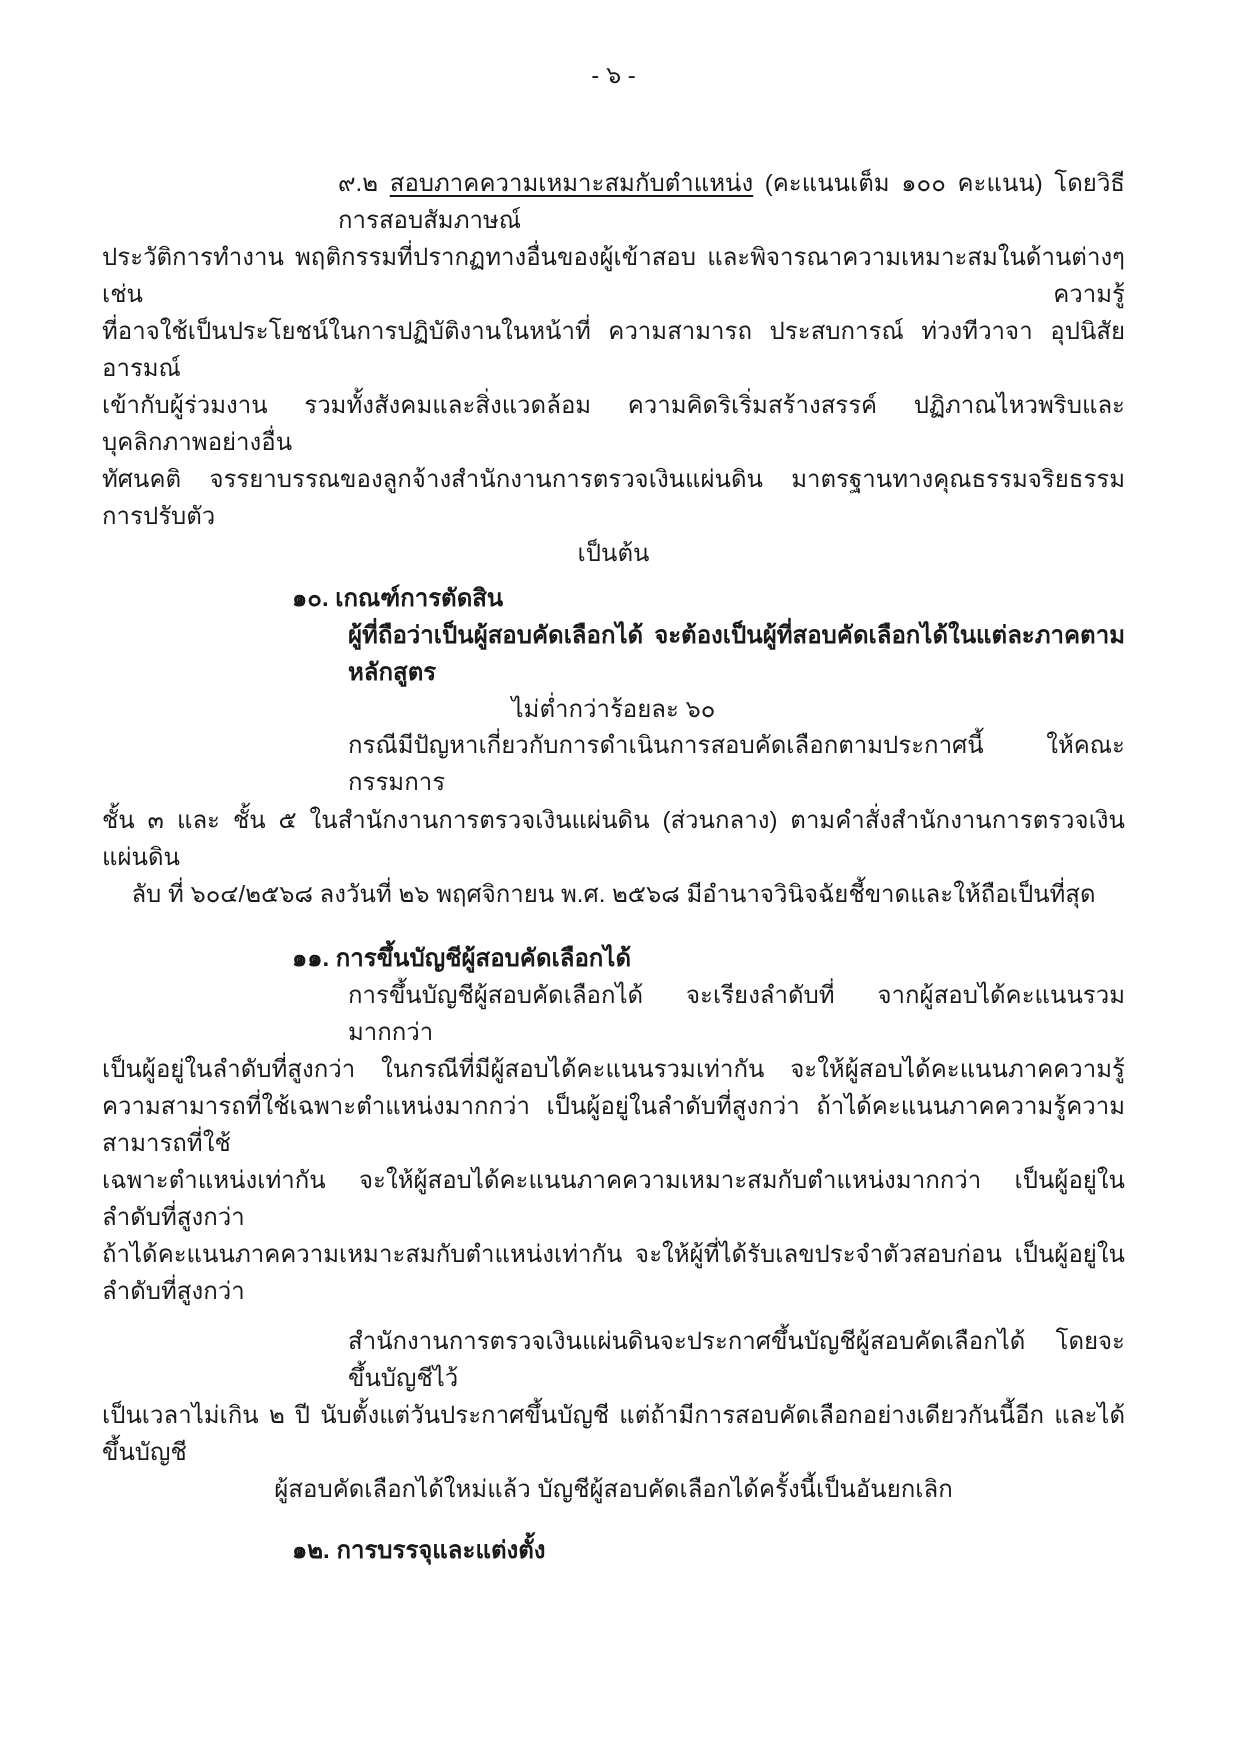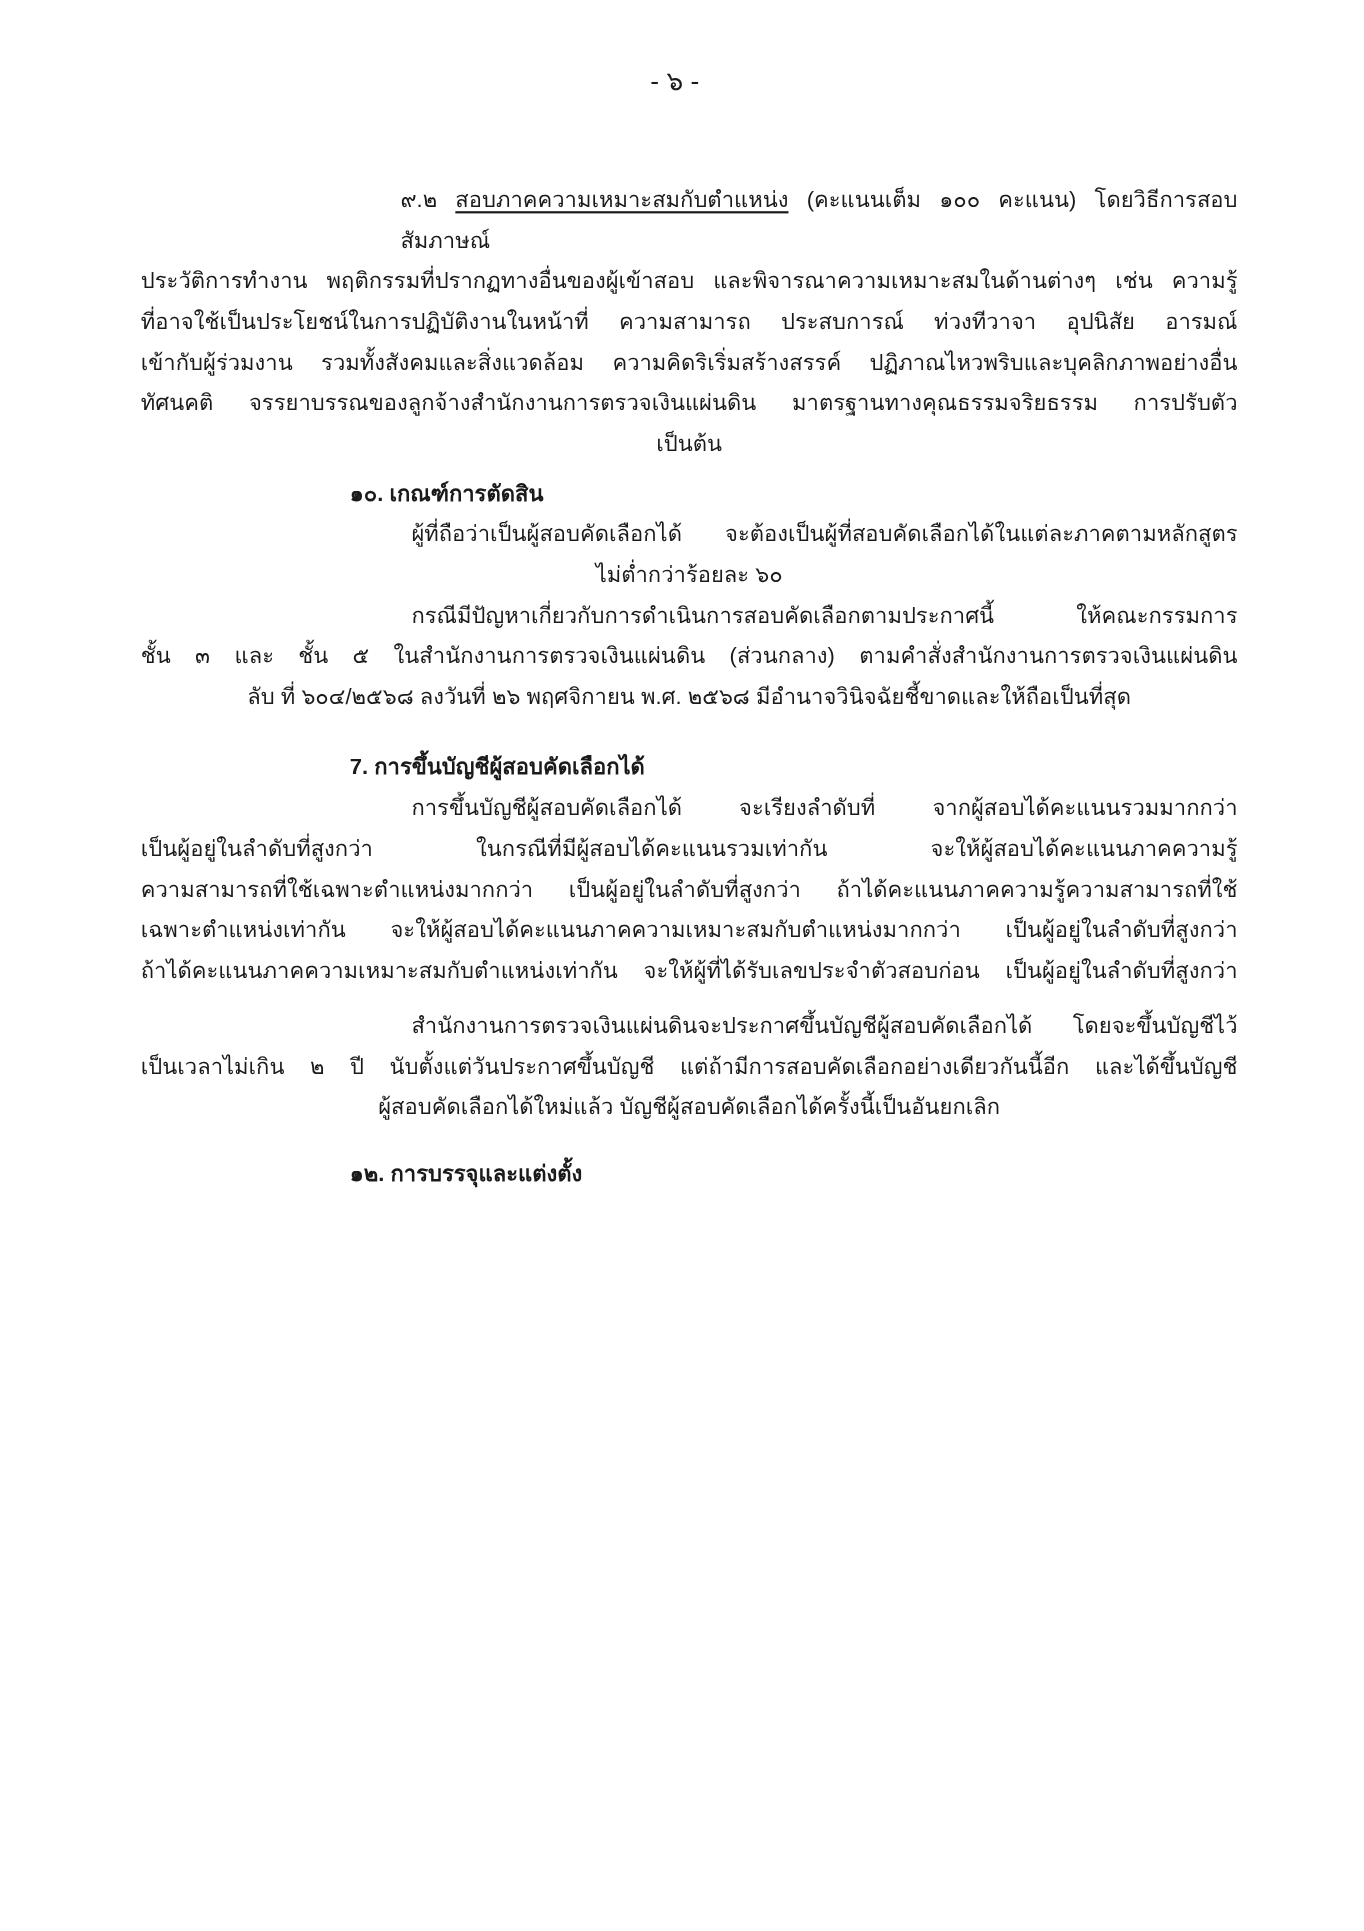--- a/index.html
+++ b/index.html
@@ -24,24 +24,23 @@
     text-align: center;
     font-size: 24px;
     line-height: 34px;
   }
   .doc-body {
     width: 1023px;
     margin-left: 102px;
     margin-top: 72px;
   }
   .line {
-    font-size: 20px;
+    font-size: 24px;
     line-height: 37px;
     white-space: normal;
-    margin-left: 26px;
   }
   .j {
     text-align: justify;
     text-align-last: justify;
   }
   .l {
     text-align: center;
   }
   .h {
     font-weight: bold;
@@ -58,26 +57,26 @@
 <div class="page">
   <div class="page-number">- ๖ -</div>
   <div class="doc-body">
       <div class="line j" style="padding-left: 236px;"><span>๙.๒ </span><span class="u">สอบภาคความเหมาะสมกับตำแหน่ง</span><span> (คะแนนเต็ม ๑๐๐ คะแนน) โดยวิธีการสอบสัมภาษณ์</span></div>
       <div class="line j">ประวัติการทำงาน พฤติกรรมที่ปรากฏทางอื่นของผู้เข้าสอบ และพิจารณาความเหมาะสมในด้านต่างๆ เช่น ความรู้</div>
       <div class="line j">ที่อาจใช้เป็นประโยชน์ในการปฏิบัติงานในหน้าที่ ความสามารถ ประสบการณ์ ท่วงทีวาจา อุปนิสัย อารมณ์</div>
       <div class="line j">เข้ากับผู้ร่วมงาน รวมทั้งสังคมและสิ่งแวดล้อม ความคิดริเริ่มสร้างสรรค์ ปฏิภาณไหวพริบและบุคลิกภาพอย่างอื่น</div>
       <div class="line j">ทัศนคติ จรรยาบรรณของลูกจ้างสำนักงานการตรวจเงินแผ่นดิน มาตรฐานทางคุณธรรมจริยธรรม การปรับตัว</div>
       <div class="line l">เป็นต้น</div>
       <div class="line h" style="padding-left: 190px; margin-top: 8px;">๑๐. เกณฑ์การตัดสิน</div>
-      <div class="line j" style="padding-left: 246px;">ผู้ที่ถือว่าเป็นผู้สอบคัดเลือกได้ จะต้องเป็นผู้ที่สอบคัดเลือกได้ในแต่ละภาคตามหลักสูตร</div>
+      <div class="line j" style="padding-left: 246px; font-weight: bold;">ผู้ที่ถือว่าเป็นผู้สอบคัดเลือกได้ จะต้องเป็นผู้ที่สอบคัดเลือกได้ในแต่ละภาคตามหลักสูตร</div>
       <div class="line l">ไม่ต่ำกว่าร้อยละ ๖๐</div>
       <div class="line j" style="padding-left: 246px; font-family: Liberation Serif, serif;">กรณีมีปัญหาเกี่ยวกับการดำเนินการสอบคัดเลือกตามประกาศนี้ ให้คณะกรรมการ</div>
       <div class="line j">ชั้น ๓ และ ชั้น ๕ ในสำนักงานการตรวจเงินแผ่นดิน (ส่วนกลาง) ตามคำสั่งสำนักงานการตรวจเงินแผ่นดิน</div>
       <div class="line l">ลับ ที่ ๖๐๔/๒๕๖๘ ลงวันที่ ๒๖ พฤศจิกายน พ.ศ. ๒๕๖๘ มีอำนาจวินิจฉัยชี้ขาดและให้ถือเป็นที่สุด</div>
-      <div class="line h" style="padding-left: 190px; margin-top: 27px;">7. การขึ้นบัญชีผู้สอบคัดเลือกได้</div>
+      <div class="line h" style="padding-left: 190px; margin-top: 27px;">๑๑. การขึ้นบัญชีผู้สอบคัดเลือกได้</div>
       <div class="line j" style="padding-left: 246px;">การขึ้นบัญชีผู้สอบคัดเลือกได้ จะเรียงลำดับที่ จากผู้สอบได้คะแนนรวมมากกว่า</div>
       <div class="line j">เป็นผู้อยู่ในลำดับที่สูงกว่า ในกรณีที่มีผู้สอบได้คะแนนรวมเท่ากัน จะให้ผู้สอบได้คะแนนภาคความรู้</div>
       <div class="line j">ความสามารถที่ใช้เฉพาะตำแหน่งมากกว่า เป็นผู้อยู่ในลำดับที่สูงกว่า ถ้าได้คะแนนภาคความรู้ความสามารถที่ใช้</div>
       <div class="line j">เฉพาะตำแหน่งเท่ากัน จะให้ผู้สอบได้คะแนนภาคความเหมาะสมกับตำแหน่งมากกว่า เป็นผู้อยู่ในลำดับที่สูงกว่า</div>
       <div class="line j">ถ้าได้คะแนนภาคความเหมาะสมกับตำแหน่งเท่ากัน จะให้ผู้ที่ได้รับเลขประจำตัวสอบก่อน เป็นผู้อยู่ในลำดับที่สูงกว่า</div>
       <div class="line j" style="padding-left: 246px; margin-top: 13px;">สำนักงานการตรวจเงินแผ่นดินจะประกาศขึ้นบัญชีผู้สอบคัดเลือกได้ โดยจะขึ้นบัญชีไว้</div>
       <div class="line j">เป็นเวลาไม่เกิน ๒ ปี นับตั้งแต่วันประกาศขึ้นบัญชี แต่ถ้ามีการสอบคัดเลือกอย่างเดียวกันนี้อีก และได้ขึ้นบัญชี</div>
       <div class="line l">ผู้สอบคัดเลือกได้ใหม่แล้ว บัญชีผู้สอบคัดเลือกได้ครั้งนี้เป็นอันยกเลิก</div>
       <div class="line h" style="padding-left: 190px; margin-top: 24px;">๑๒. การบรรจุและแต่งตั้ง</div>
     </div>

